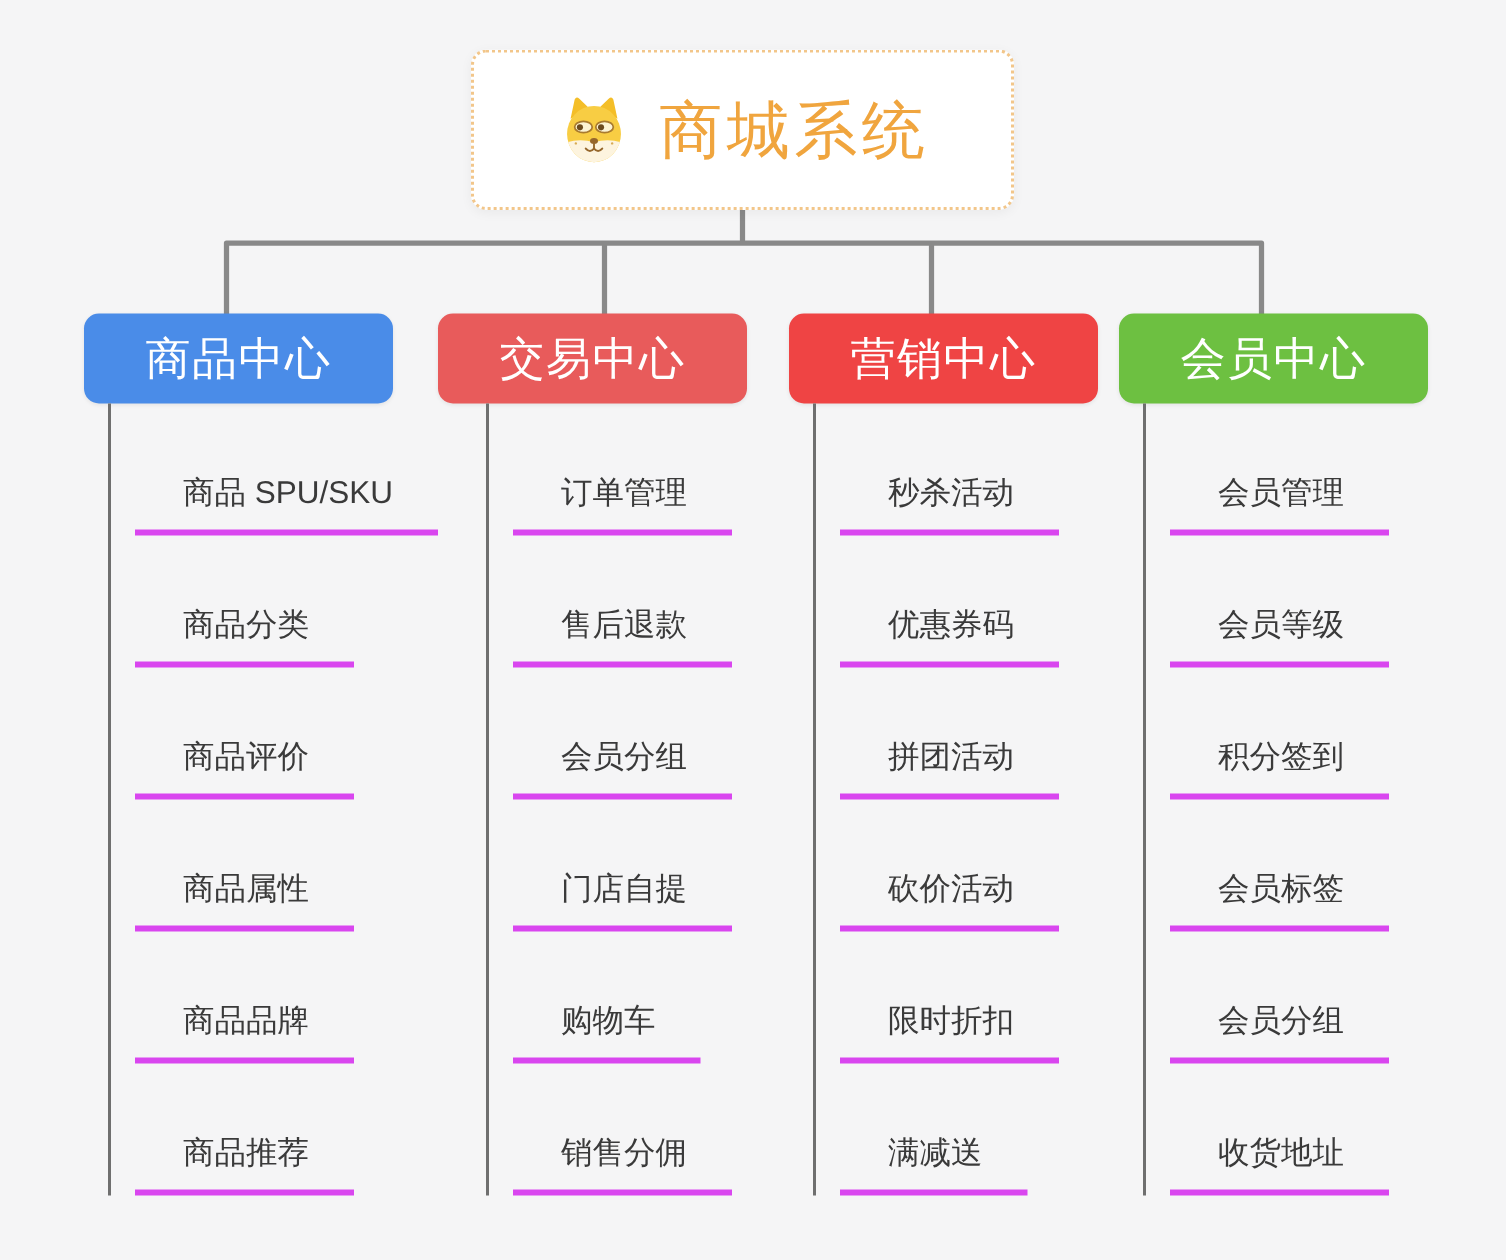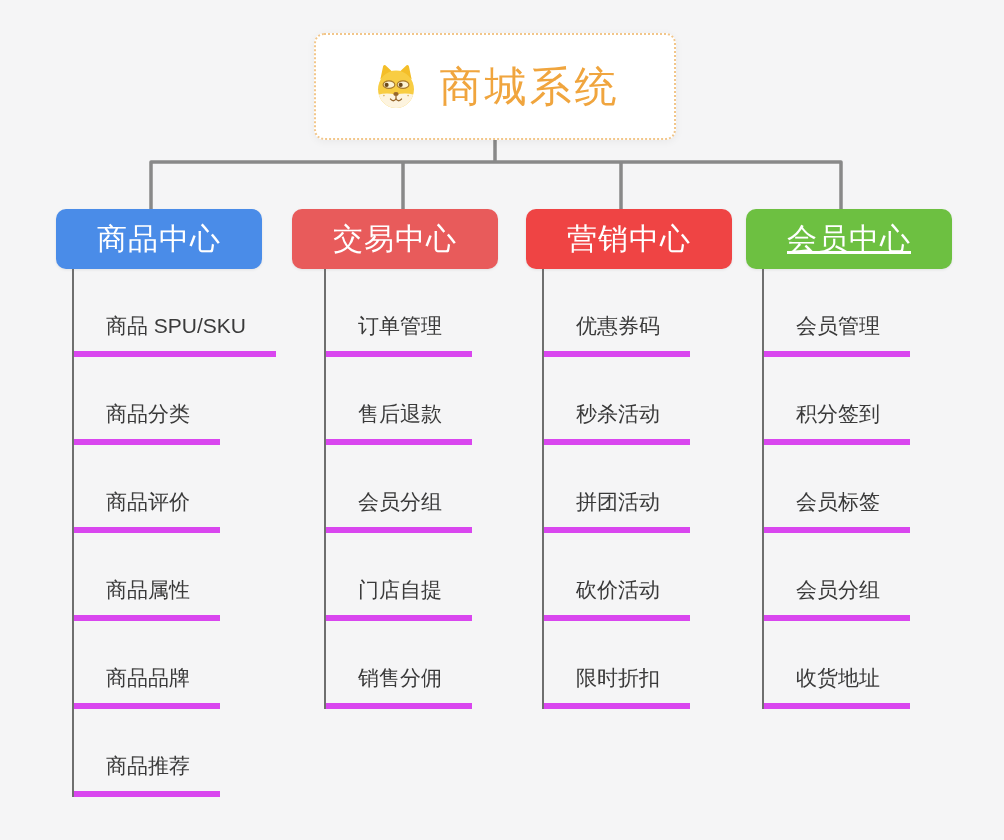--- a/index.html
+++ b/index.html
@@ -26,23 +26,23 @@
     box-shadow:0 1px 3px rgba(0,0,0,0.08);
   }
 
   .children {
     position:absolute; top:269px;
     border-left:2px solid #6f6f6f;
   }
   .child {
     box-sizing:border-box; height:88px; width:fit-content;
     display:flex; align-items:flex-end;
-    border-bottom:6px solid #d946ef;
+    border-bottom:4px solid #d946ef;
     padding:0 30px 11px 32px;
-    font-size:21px; color:#3a3a3a; white-space:nowrap;
+    font-size:21px; color:#3a3a3a; white-space:nowrap;margin-left:16px;
   }
 </style>
 </head>
 <body>
 
 <div class="canvas">
 
   <svg class="connectors" width="1004" height="840">
     <g stroke="#898989" stroke-width="3.5" fill="none" stroke-linejoin="round">
       <line x1="495" y1="139" x2="495" y2="162"></line>
@@ -87,33 +87,36 @@
         <div class="child">商品属性</div>
         <div class="child">商品品牌</div>
         <div class="child">商品推荐</div>
       </div>
       <div class="branch-box" style="left: 292px; background: rgb(232, 91, 91);">交易中心</div>
       <div class="children" style="left: 324px;">
         <div class="child">订单管理</div>
         <div class="child">售后退款</div>
         <div class="child">会员分组</div>
         <div class="child">门店自提</div>
+        <div class="child">购物车</div>
         <div class="child">销售分佣</div>
       </div>
       <div class="branch-box" style="left: 526px; background: #ef4444;">营销中心</div>
       <div class="children" style="left: 542px;">
+        <div class="child">秒杀活动</div>
         <div class="child">优惠券码</div>
-        <div class="child">秒杀活动</div>
         <div class="child">拼团活动</div>
         <div class="child">砍价活动</div>
         <div class="child">限时折扣</div>
+        <div class="child">满减送</div>
       </div>
-      <div class="branch-box" style="left: 746px; background: rgb(109, 192, 65); text-decoration: underline;">会员中心</div>
+      <div class="branch-box" style="left: 746px; background: rgb(109, 192, 65);">会员中心</div>
       <div class="children" style="left: 762px;">
         <div class="child">会员管理</div>
+        <div class="child">会员等级</div>
         <div class="child">积分签到</div>
         <div class="child">会员标签</div>
         <div class="child">会员分组</div>
         <div class="child">收货地址</div>
       </div>
     </div>
 
 </div>
 
 </body></html>

